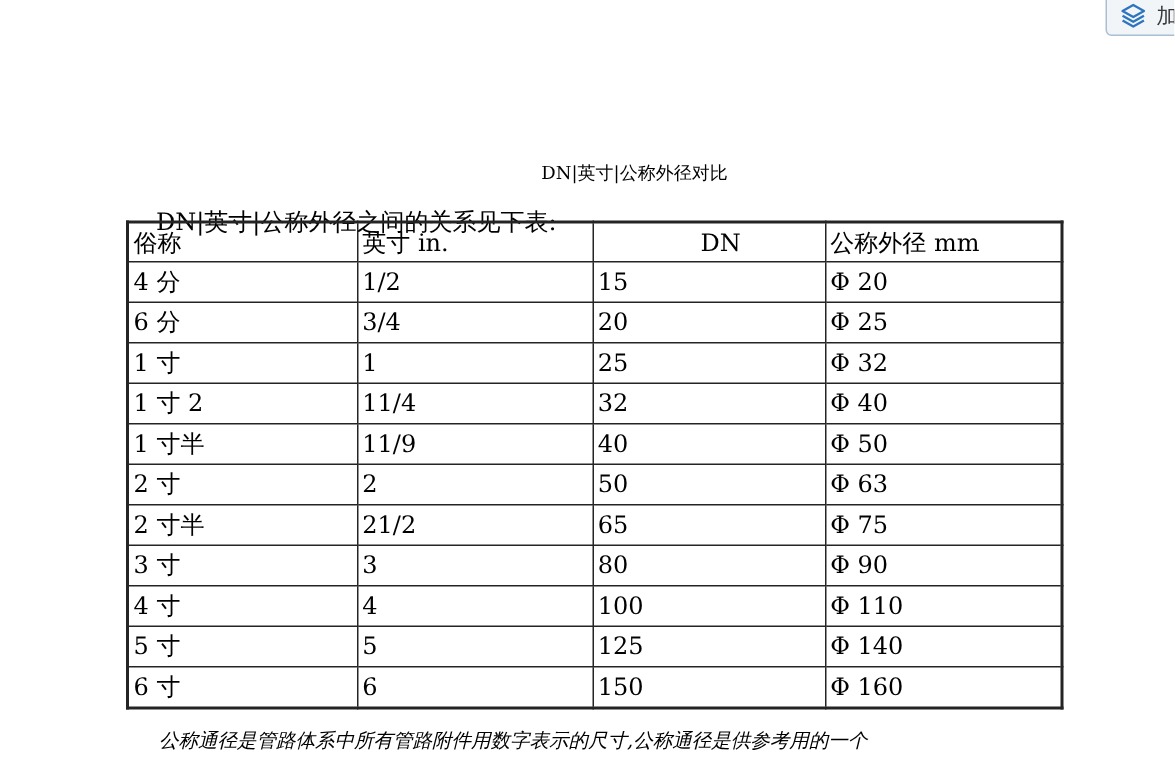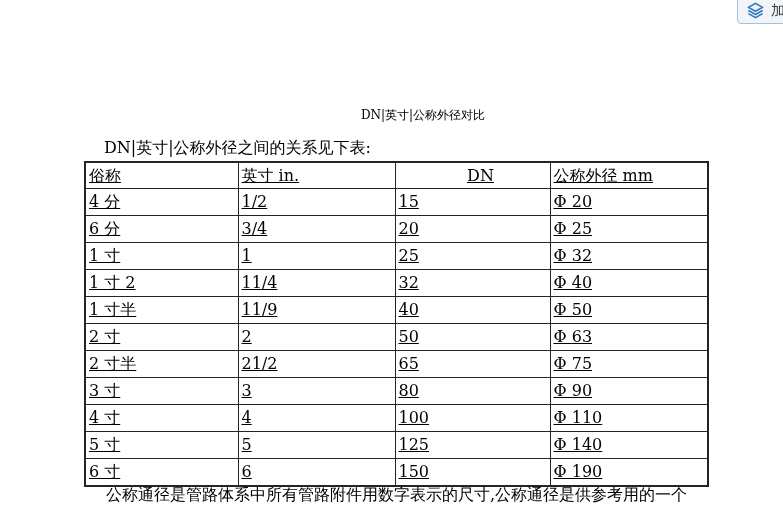--- a/index.html
+++ b/index.html
@@ -43,48 +43,48 @@
     position:absolute;
     left:75px;top:137px;
     width:660px;
     font-size:16px;
     line-height:22px;
     text-indent:29px;
     white-space:nowrap;
   }
   table.dn{
     position:absolute;
-    left:84px;top:161px;
+    left:84px;top:147px;
     width:623px;
     border-collapse:collapse;
     table-layout:fixed;
     border:2px solid #242424;
-    text-decoration:underline;
   }
   table.dn th,table.dn td{
     border:1px solid #242424;
     font-size:16px;
     font-weight:normal;
     text-align:left;
     padding:0 0 0 3px;
     height:26px;
     line-height:26px;
     white-space:nowrap;
     overflow:hidden;
   }
   table.dn thead th{height:25px;line-height:25px;}
   table.dn thead th:nth-child(3){text-align:center;padding-left:16px;}
   .doc-footer{
     position:absolute;
     left:84px;top:484px;
     width:680px;
-    font-size:16px;
+    font-size:13px;
     line-height:22px;
     text-indent:22px;
     white-space:nowrap;
+    font-style:italic;
   }
 </style>
 </head>
 <body>
 
 <div class="screen">
 
   <div class="float-btn">
     <span class="icon">
       <svg viewBox="0 0 24 24" width="19" height="19" aria-hidden="true">
@@ -173,20 +173,20 @@
         <tr>
           <td>5 寸</td>
           <td>5</td>
           <td>125</td>
           <td>Φ 140</td>
         </tr>
         <tr>
           <td>6 寸</td>
           <td>6</td>
           <td>150</td>
-          <td>Φ 190</td>
+          <td>Φ 160</td>
         </tr>
       </tbody>
   </table>
 
   <div class="doc-footer">公称通径是管路体系中所有管路附件用数字表示的尺寸,公称通径是供参考用的一个</div>
 
 </div>
 
 </body></html>

